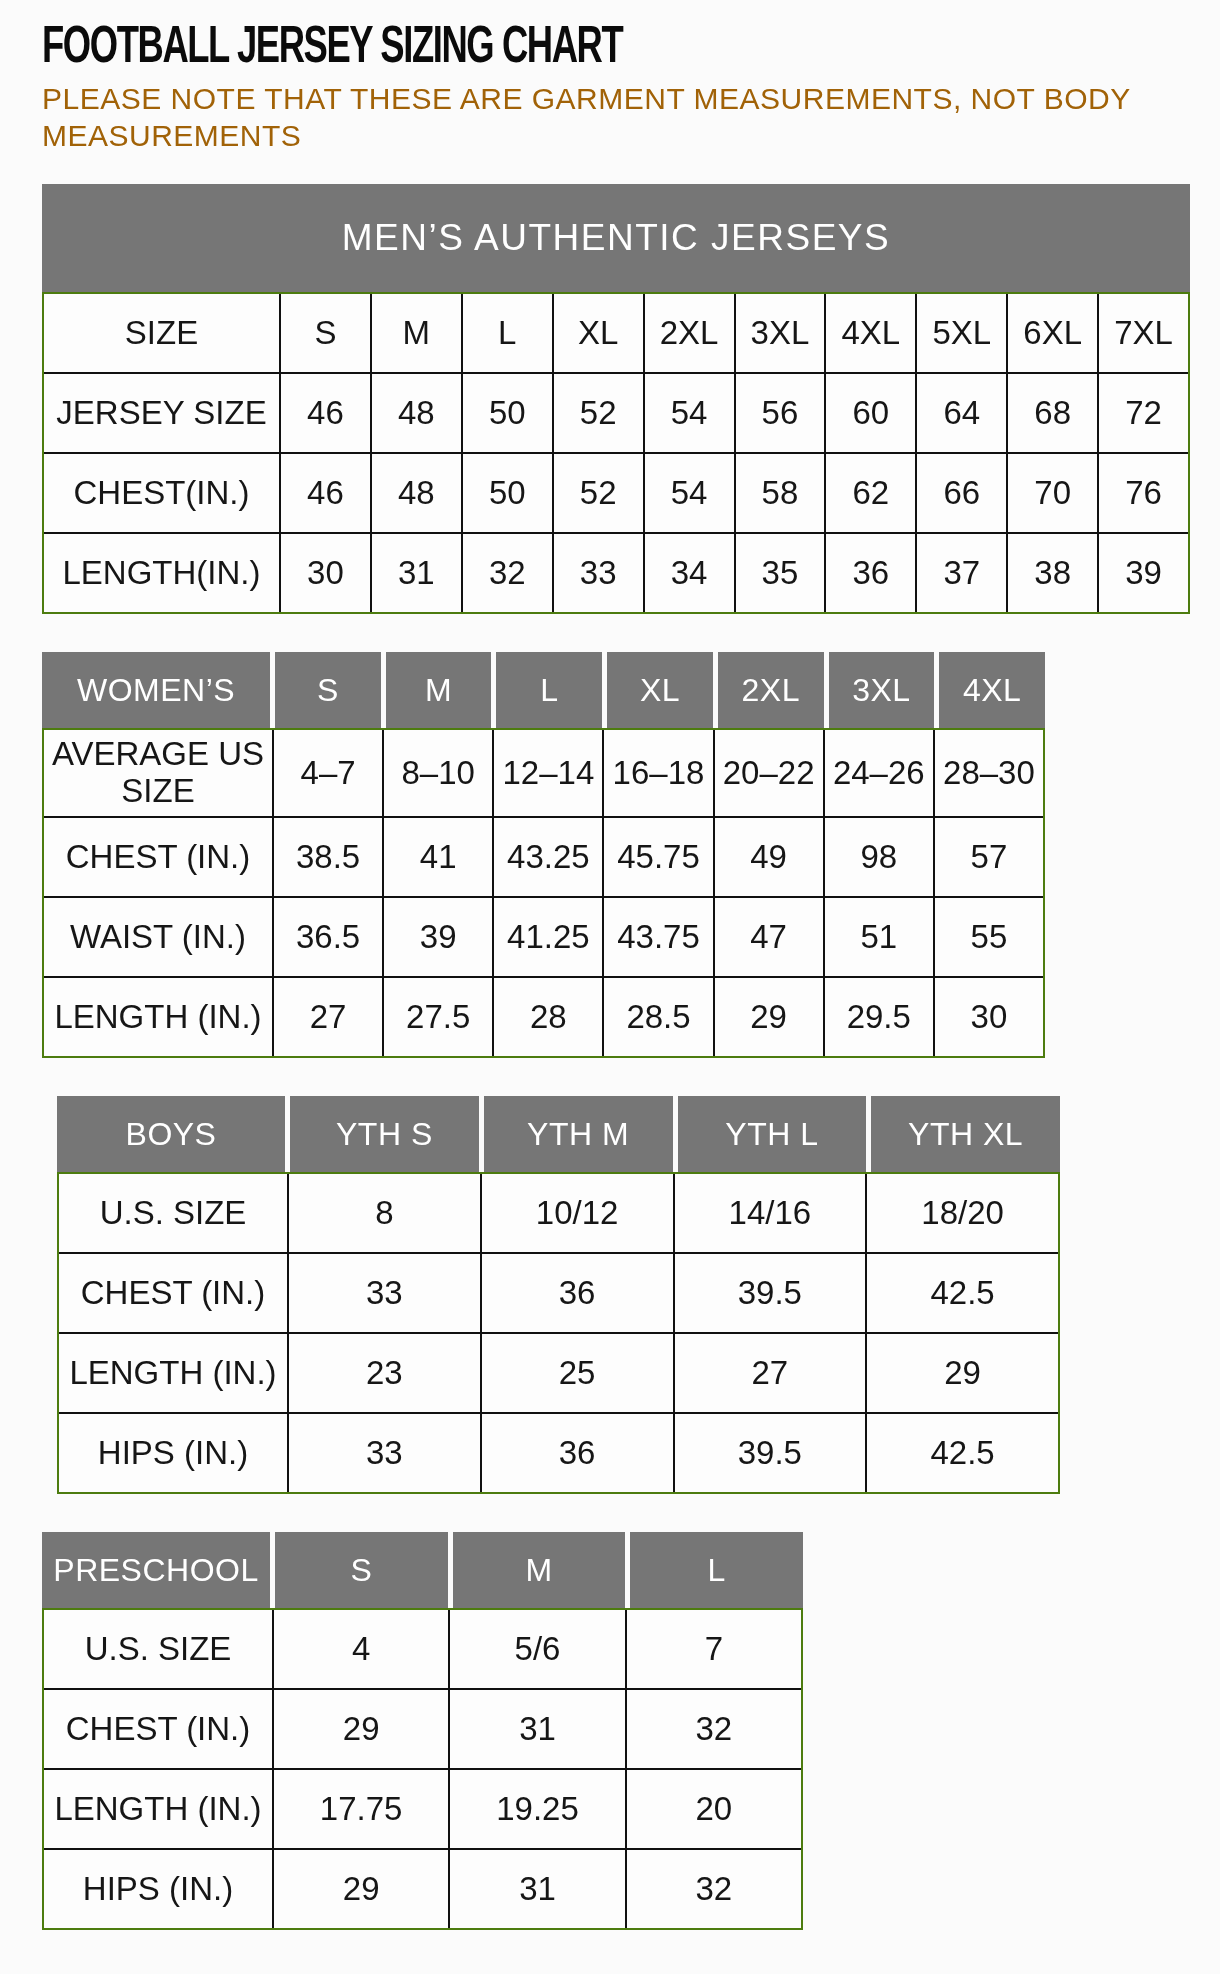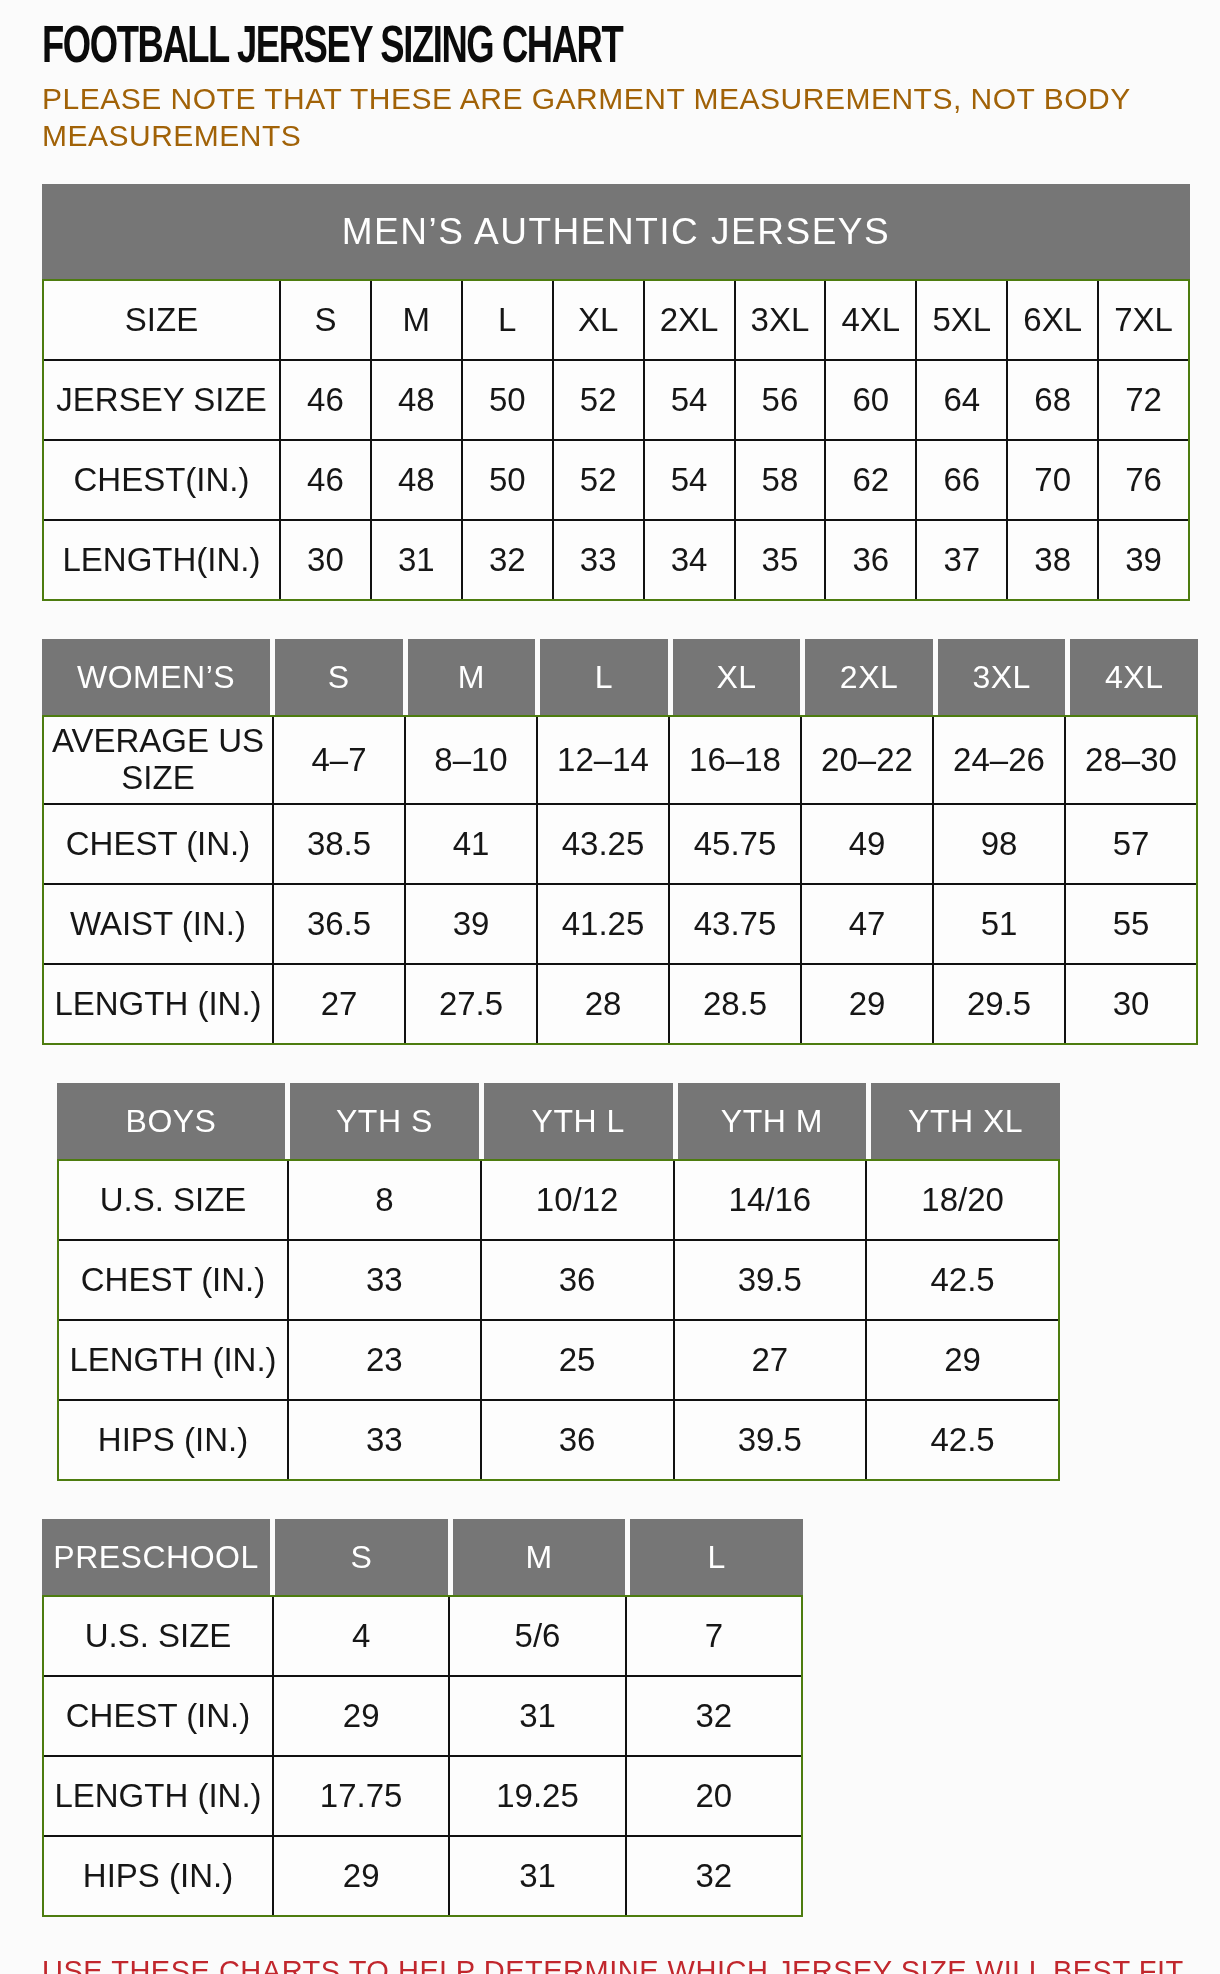--- a/index.html
+++ b/index.html
@@ -16,39 +16,39 @@
   .title-inner{
     display:inline-block;transform:scaleX(0.70);transform-origin:0 0;
     font-weight:bold;letter-spacing:-2px;color:#0b0b0b;
   }
   .note{
     margin:0 0 30px 0;color:#a16207;font-size:30px;line-height:1.22;
     max-width:1130px;letter-spacing:.5px;
   }
   .tbl{margin:0 0 38px 0;}
   .banner{
-    background:#767676;color:#fff;height:95px;
+    background:#767676;color:#fff;height:108px;
     display:flex;align-items:center;justify-content:center;
     font-size:37px;letter-spacing:1.5px;
   }
   .hdr{display:grid;gap:5px;background:#fbfbfb;}
   .hcell{
     background:#767676;color:#fff;min-height:76px;
     display:flex;align-items:center;justify-content:center;
     font-size:32px;letter-spacing:.5px;text-align:center;
   }
   .grid-body{display:grid;gap:2px;background:#111;border:2px solid #4d7c0f;}
   .cell{
     background:#fdfdfd;min-height:78px;box-sizing:border-box;
     display:flex;align-items:center;justify-content:center;
     font-size:33px;line-height:1.12;text-align:center;padding:6px 4px;
   }
   .mens{width:1148px;}
   .mens .grid-cols{grid-template-columns:235px repeat(10,1fr);}
-  .womens{width:1156px;}
+  .womens{width:1003px;}
   .womens .grid-cols{grid-template-columns:228px repeat(7,1fr);}
   .boys{width:1003px;padding-left:15px;}
   .boys .grid-cols{grid-template-columns:228px repeat(4,1fr);}
   .preschool{width:761px;}
   .preschool .grid-cols{grid-template-columns:228px repeat(3,1fr);}
   .footer{margin:6px 0 0 0;color:#c1272d;font-size:29px;letter-spacing:.5px;}
 </style>
 </head>
 <body>
 
@@ -152,22 +152,22 @@
         <div class="cell">29</div>
         <div class="cell">29.5</div>
         <div class="cell">30</div>
       </div>
   </section>
 
   <section class="tbl boys">
     <div class="hdr grid-cols">
         <div class="hcell">BOYS</div>
         <div class="hcell">YTH S</div>
+        <div class="hcell">YTH M</div>
         <div class="hcell">YTH L</div>
-        <div class="hcell">YTH M</div>
         <div class="hcell">YTH XL</div>
       </div>
     <div class="grid-body grid-cols">
         <div class="cell">U.S. SIZE</div>
         <div class="cell">8</div>
         <div class="cell">10/12</div>
         <div class="cell">14/16</div>
         <div class="cell">18/20</div>
         <div class="cell">CHEST (IN.)</div>
         <div class="cell">33</div>

